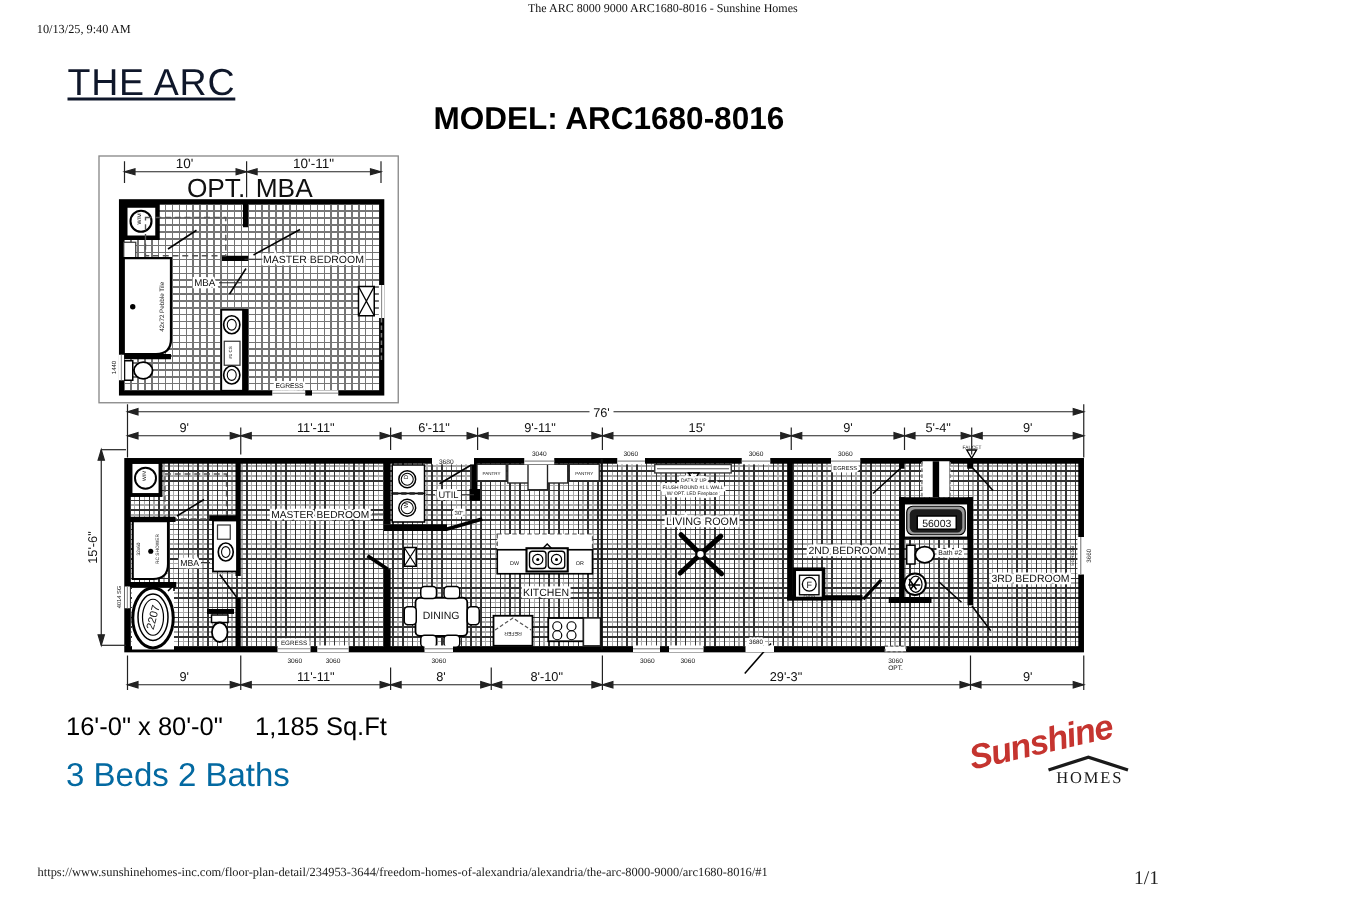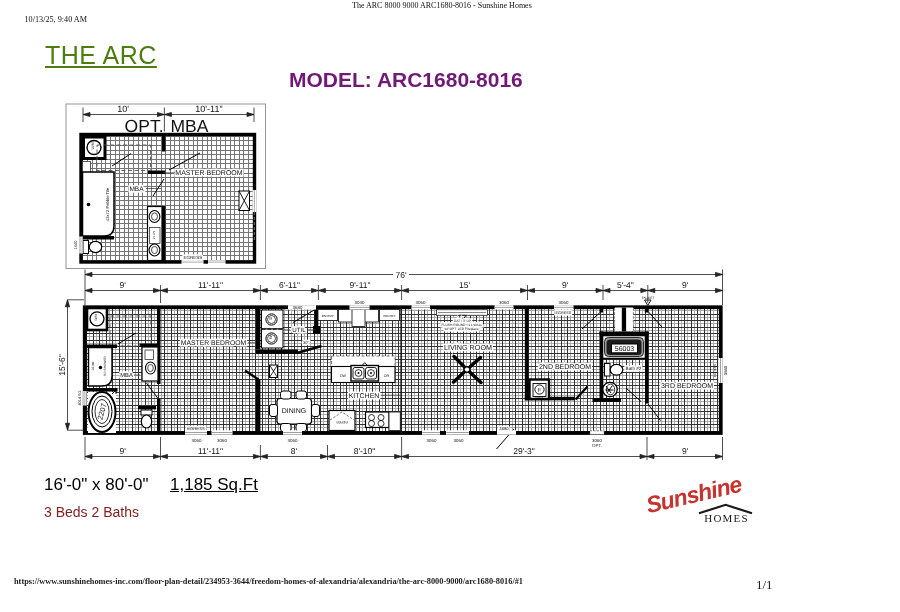--- a/index.html
+++ b/index.html
@@ -9,23 +9,23 @@
 .serif{font-family:"Liberation Serif",serif;}
 </style>
 </head>
 <body>
 <div id="page">
 
 <div class="abs serif" style="left:24.5px;top:15px;font-size:8.2px;color:#111;">10/13/25, 9:40 AM</div>
 
 <div class="abs serif" style="left:352px;top:1px;font-size:8px;color:#111;">The ARC 8000 9000 ARC1680-8016 - Sunshine Homes</div>
 
-<div class="abs" style="left:45px;top:41px;font-size:25px;color:#4d7c0f;text-decoration:underline;letter-spacing:0.5px;text-align:center;">THE ARC</div>
-
-<div class="abs" style="left:289px;top:68px;font-size:21px;font-weight:bold;color:#701a75;">MODEL: ARC1680-8016</div>
+<div class="abs" style="left:45px;top:41px;font-size:25px;color:#0f172a;text-decoration:underline;letter-spacing:0.5px;text-align:center;">THE ARC</div>
+
+<div class="abs" style="left:289px;top:68px;font-size:21px;font-weight:bold;color:#000000;">MODEL: ARC1680-8016</div>
 
 <svg class="abs" style="left:0;top:0;text-rendering:geometricPrecision;" width="900" height="612" viewBox="0 0 900 612">
 <defs>
 
 <pattern id="gm" width="6.5" height="6.5" patternUnits="userSpaceOnUse" shape-rendering="crispEdges">
 <rect width="6.5" height="6.5" fill="#ffffff"></rect>
 <path d="M0 0.5H6.5 M0.5 0V6.5" stroke="#111" stroke-width="1" fill="none"></path>
 <path d="M0 3.75H6.5 M3.75 0V6.5" stroke="#909090" stroke-width="0.9" fill="none"></path>
 </pattern>
 
@@ -463,29 +463,29 @@
 <text x="122.8" y="454.2" text-anchor="middle" font-size="8.5" fill="#111">9'</text>
 <text x="210.5" y="454.2" text-anchor="middle" font-size="8.5" fill="#111">11'-11"</text>
 <text x="294" y="454.2" text-anchor="middle" font-size="8.5" fill="#111">8'</text>
 <text x="364.5" y="454.2" text-anchor="middle" font-size="8.5" fill="#111">8'-10"</text>
 <text x="524" y="454.2" text-anchor="middle" font-size="8.5" fill="#111">29'-3"</text>
 <text x="685.2" y="454.2" text-anchor="middle" font-size="8.5" fill="#111">9'</text>
 </g>
 </svg>
 
 <div class="abs" style="left:44px;top:475px;font-size:17px;color:#000;">16'-0" x 80'-0"</div>
-<div class="abs" style="left:170px;top:475px;font-size:17px;color:#000;text-decoration:underline;">1,185 Sq.Ft</div>
-
-<div class="abs" style="left:44px;top:503.5px;font-size:14px;color:#7f1d1d;">3 Beds 2 Baths</div>
+<div class="abs" style="left:170px;top:475px;font-size:17px;color:#000;">1,185 Sq.Ft</div>
+
+<div class="abs" style="left:44px;top:503.5px;font-size:22px;color:#0369a1;">3 Beds 2 Baths</div>
 
 <svg class="abs" style="left:630px;top:470px;" width="140" height="65" viewBox="0 0 140 65">
 
 <text x="17.5" y="32.5" transform="rotate(-13 65 35)" font-family="Liberation Sans, sans-serif" font-size="23" font-weight="bold" font-style="italic" letter-spacing="-0.8" fill="#c5342f">Sunshine</text>
 
 <path d="M69 43.3 L95.6 34.8 L122 43.3" fill="none" stroke="#1a1a1a" stroke-width="2.2"></path>
 
 <text x="96.5" y="52" text-anchor="middle" font-family="Liberation Serif, serif" font-size="11" letter-spacing="1.2" fill="#1a1a1a">HOMES</text>
 </svg>
 
-<div class="abs serif" style="left:14px;top:577px;font-size:8.3px;color:#222;font-weight:bold;">https://www.sunshinehomes-inc.com/floor-plan-detail/234953-3644/freedom-homes-of-alexandria/alexandria/the-arc-8000-9000/arc1680-8016/#1</div>
+<div class="abs serif" style="left:25px;top:577px;font-size:8.3px;color:#222;">https://www.sunshinehomes-inc.com/floor-plan-detail/234953-3644/freedom-homes-of-alexandria/alexandria/the-arc-8000-9000/arc1680-8016/#1</div>
 
 <div class="abs serif" style="left:756px;top:577px;font-size:13px;color:#222;">1/1</div>
 </div>
 
 </body></html>

